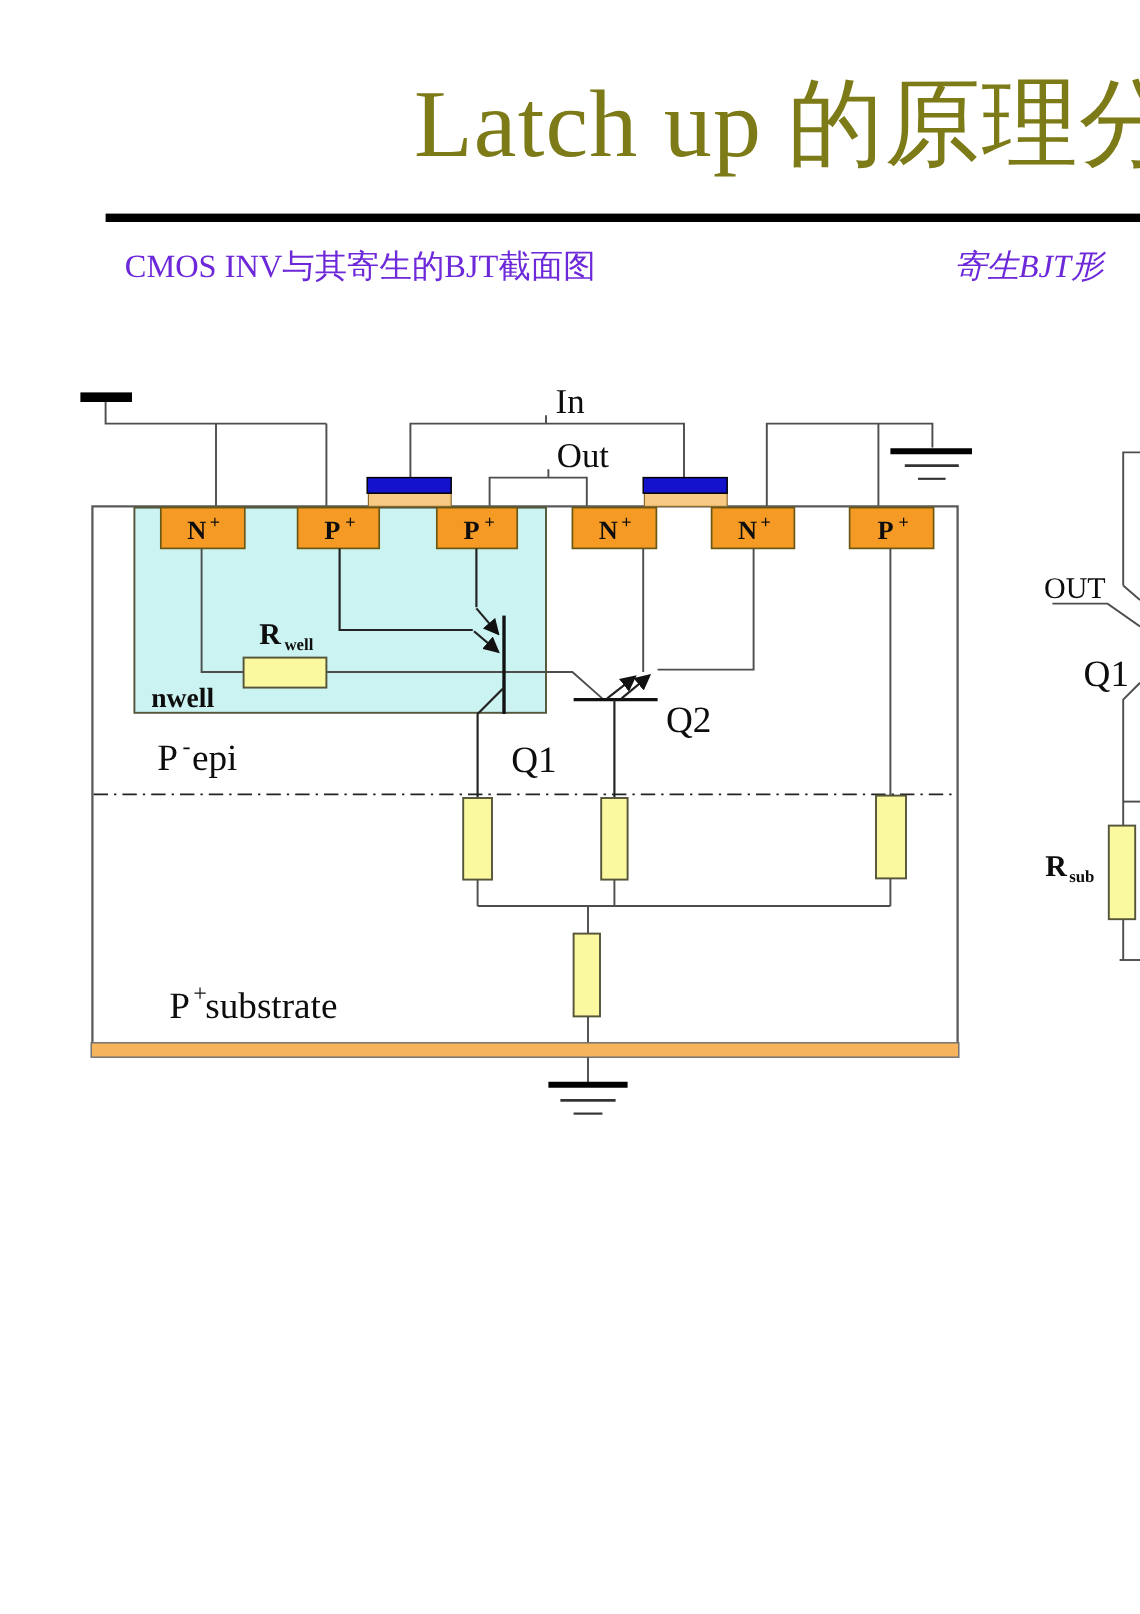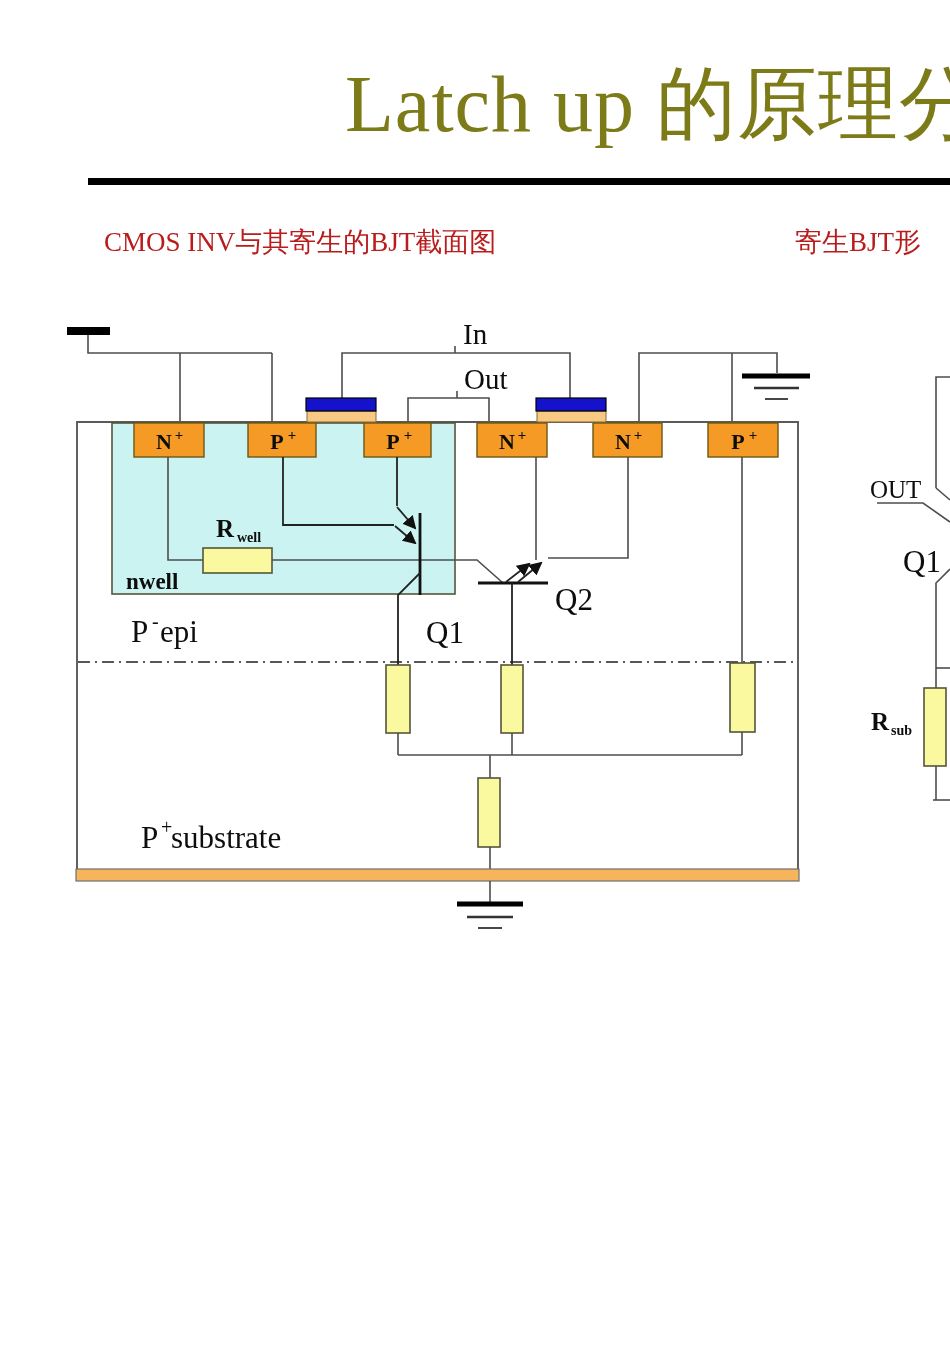--- a/index.html
+++ b/index.html
@@ -2,23 +2,23 @@
 <html><head>
 <meta charset="utf-8">
 <style>
   html,body{margin:0;padding:0;background:#ffffff;}
   body{width:950px;height:1345px;overflow:hidden;position:relative;
        font-family:"Liberation Serif","DejaVu Serif",serif;}
   .abs{position:absolute;}
   #title{left:345px;top:58px;font-size:80px;line-height:1.15;white-space:nowrap;
          letter-spacing:1px;font-weight:normal;}
   #rule{left:88px;top:178px;width:862px;height:7px;background:#000;}
-  .caption{top:224px;font-size:27px;color:#b91c1c;white-space:nowrap;}
+  .caption{top:204px;font-size:27px;color:#6d28d9;white-space:nowrap;}
   #caption-left{left:104px;}
-  #caption-right{left:795px;}
+  #caption-right{left:795px;font-style:italic;}
   svg{position:absolute;left:0;top:0;}
   .wire{stroke:#4d4d4d;stroke-width:1.6;fill:none;}
   .outline{stroke:#5a5a5a;stroke-width:1.9;fill:none;}
   .diff{stroke:#6a5714;stroke-width:1.4;}
   .res{stroke:#55553a;stroke-width:1.6;}
   .bjt{stroke:#111;stroke-width:2.8;fill:none;}
   .bjtlead{stroke:#222;stroke-width:1.8;fill:none;}
   .gnd1{stroke:#000;stroke-width:5;}
   .gnd2{stroke:#333;stroke-width:2.4;}
   .gnd3{stroke:#333;stroke-width:1.8;}

